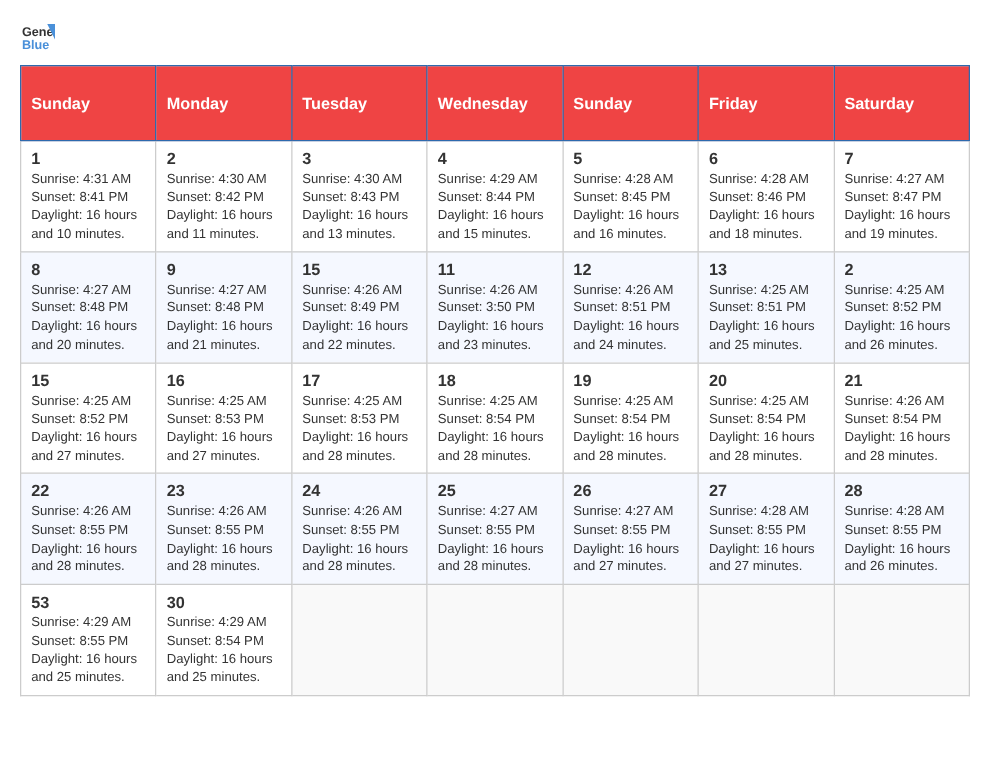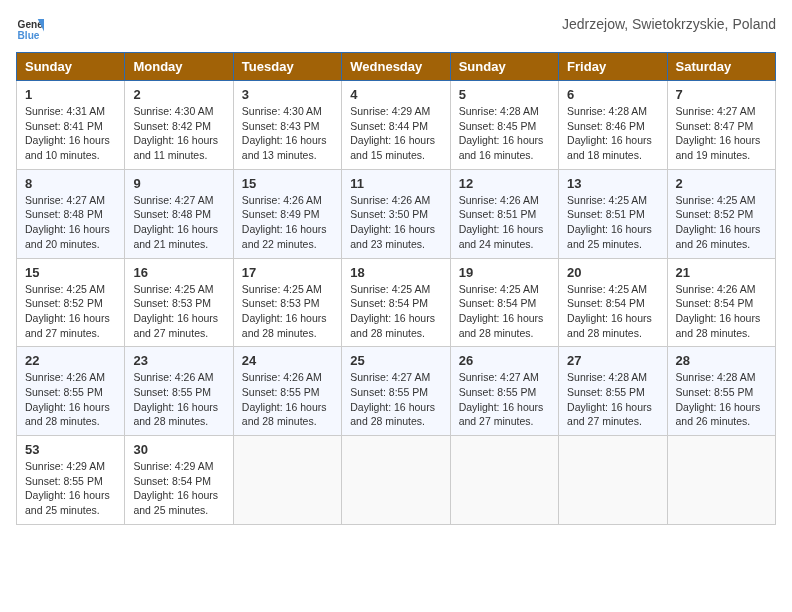--- a/index.html
+++ b/index.html
@@ -36,25 +36,25 @@
     .subtitle {
       font-size: 14px;
       color: #555;
     }
     .calendar {
       width: 100%;
       border-collapse: collapse;
       border: 1px solid #ccc;
     }
     .calendar th {
-      background: #a16207;
+      background: #ef4444;
       color: #fff;
       font-size: 13px;
       font-weight: bold;
-      padding: 6px 8px;
+      padding: 22px 8px;
       text-align: left;
       border: 1px solid #2e6aad;
     }
     .calendar td {
       vertical-align: top;
       padding: 6px 8px;
       border: 1px solid #ccc;
       font-size: 10.5px;
       color: #333;
       background: #fff;
@@ -82,21 +82,20 @@
 
 <div class="header-area">
   <div class="logo">
     <svg class="logo-icon" viewBox="0 0 36 36" xmlns="http://www.w3.org/2000/svg">
       <text x="2" y="16" font-size="13" font-weight="bold" fill="#333">General</text>
       <text x="2" y="30" font-size="13" font-weight="bold" fill="#4a90d9">Blue</text>
       <polygon points="28,4 36,4 36,20" fill="#4a90d9"></polygon>
     </svg>
   </div>
   <div class="title-block">
-    <div class="subtitle">Jedrzejow, Swietokrzyskie, Poland</div>
   </div>
 </div>
 
 <table class="calendar">
   <thead>
     <tr>
     <th>Sunday</th>
         <th>Monday</th>
         <th>Tuesday</th>
         <th>Wednesday</th>

